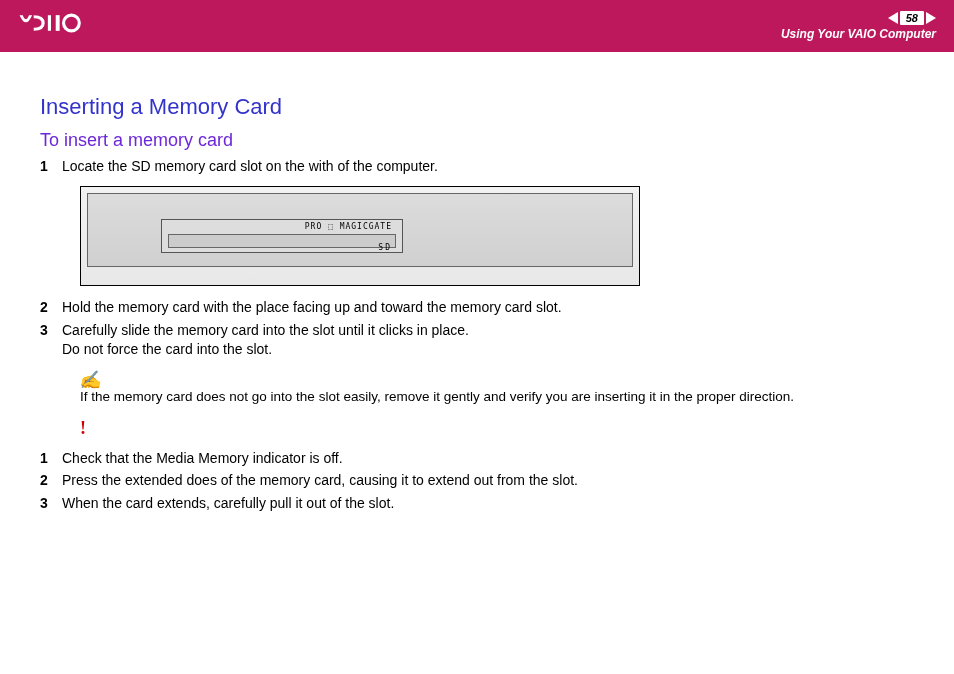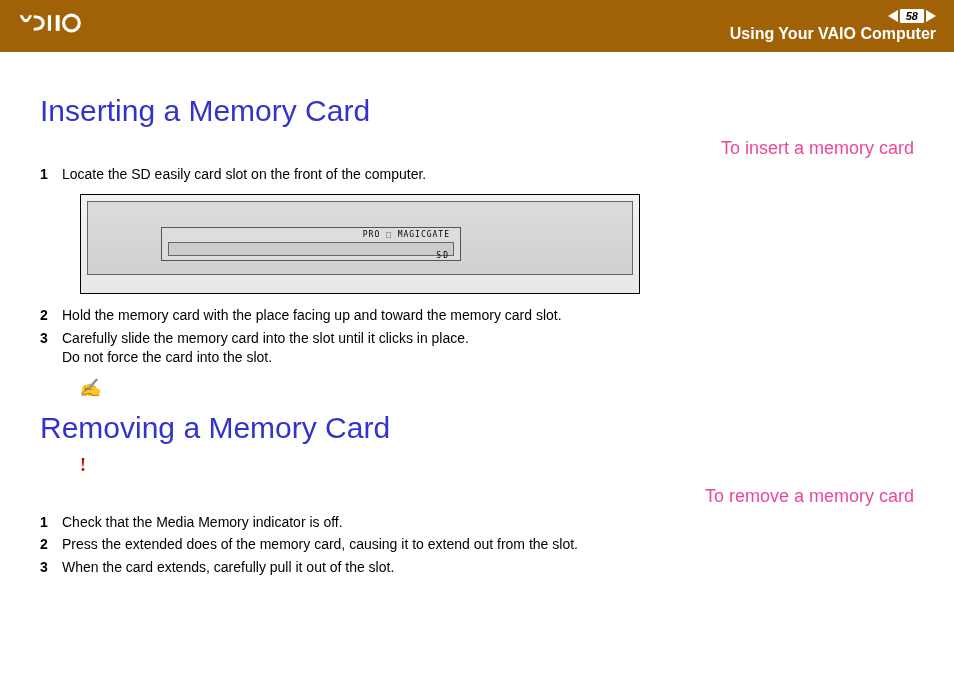--- a/index.html
+++ b/index.html
@@ -5,21 +5,21 @@
   * { margin: 0; padding: 0; box-sizing: border-box; }
   body {
     font-family: Arial, Helvetica, sans-serif;
     background: #ffffff;
     width: 954px;
     height: 674px;
     margin: 0 auto;
     color: #000;
   }
   .header {
-    background: #a16207;
+    background: #be185d;
     height: 52px;
     display: flex;
     justify-content: space-between;
     align-items: center;
     padding: 0 18px;
   }
   .logo {
     color: #fff;
     font-size: 24px;
     font-weight: 300;
@@ -48,38 +48,38 @@
     background: #fff;
     color: #000;
     font-size: 11px;
     font-weight: bold;
     font-style: italic;
     padding: 1px 6px;
     border-radius: 1px;
   }
   .section-label {
     color: #fff;
-    font-size: 16px;
-    font-weight: bold;
+    font-size: 12px;
+    font-weight: bold;
+    font-style: italic;
   }
   .content {
     padding: 42px 40px 0 40px;
   }
   h2.blue {
     color: #3333cc;
-    font-size: 30px;
+    font-size: 22px;
     font-weight: 400;
     margin-bottom: 10px;
   }
   h3.gray {
-    color: #ec4899;
+    color: #6d28d9;
     font-size: 18px;
     font-weight: 400;
     margin-bottom: 6px;
-    text-align: right;
   }
   ol.steps {
     list-style: none;
     margin: 0 0 10px 0;
   }
   ol.steps li {
     display: flex;
     font-size: 14px;
     line-height: 1.35;
     margin-bottom: 4px;
@@ -101,21 +101,21 @@
   .illus::before {
     content: "";
     position: absolute;
     top: 6px; left: 6px; right: 6px; bottom: 18px;
     border: 1px solid #666;
     background: linear-gradient(#dcdcdc,#d0d0d0);
   }
   .slot-area {
     position: absolute;
     left: 80px; top: 32px;
-    width: 300px; height: 34px;
+    width: 242px; height: 34px;
     border: 1px solid #555;
     background: #ddd;
   }
   .slot-inner {
     position: absolute;
     left: 6px; top: 14px; right: 6px; height: 14px;
     border: 1px solid #666;
     background: #ccc;
   }
   .slot-labels {
@@ -182,21 +182,21 @@
 </div>
 
 <div class="content">
 
   <h2 class="blue">Inserting a Memory Card</h2>
   <h3 class="gray">To insert a memory card</h3>
 
   <ol class="steps">
     <li>
       <span class="num">1</span>
-      <span class="txt">Locate the SD easily card slot on the front of the computer.</span>
+      <span class="txt">Locate the SD memory card slot on the with of the computer.</span>
     </li>
   </ol>
 
   <div class="illus">
     <div class="slot-area">
       <div class="slot-labels">PRO  ⬚  MAGICGATE</div>
       <div class="slot-inner"></div>
       <div class="slot-sd">SD</div>
     </div>
   </div>
@@ -208,29 +208,28 @@
     </li>
     <li>
       <span class="num">3</span>
       <span class="txt" style="white-space:pre-line">Carefully slide the memory card into the slot until it clicks in place.
 Do not force the card into the slot.</span>
     </li>
   </ol>
 
   <div class="note">
     <span class="note-icon">✍</span>
-  </div>
-
-  <h2 class="blue">Removing a Memory Card</h2>
+    <span>If the memory card does not go into the slot easily, remove it gently and verify you are inserting it in the proper direction.</span>
+  </div>
+
 
   <div class="warn">
     <span class="warn-icon">!</span>
   </div>
 
-  <h3 class="gray">To remove a memory card</h3>
 
   <ol class="steps">
     <li>
       <span class="num">1</span>
       <span class="txt">Check that the Media Memory indicator is off.</span>
     </li>
     <li>
       <span class="num">2</span>
       <span class="txt">Press the extended does of the memory card, causing it to extend out from the slot.</span>
     </li>

